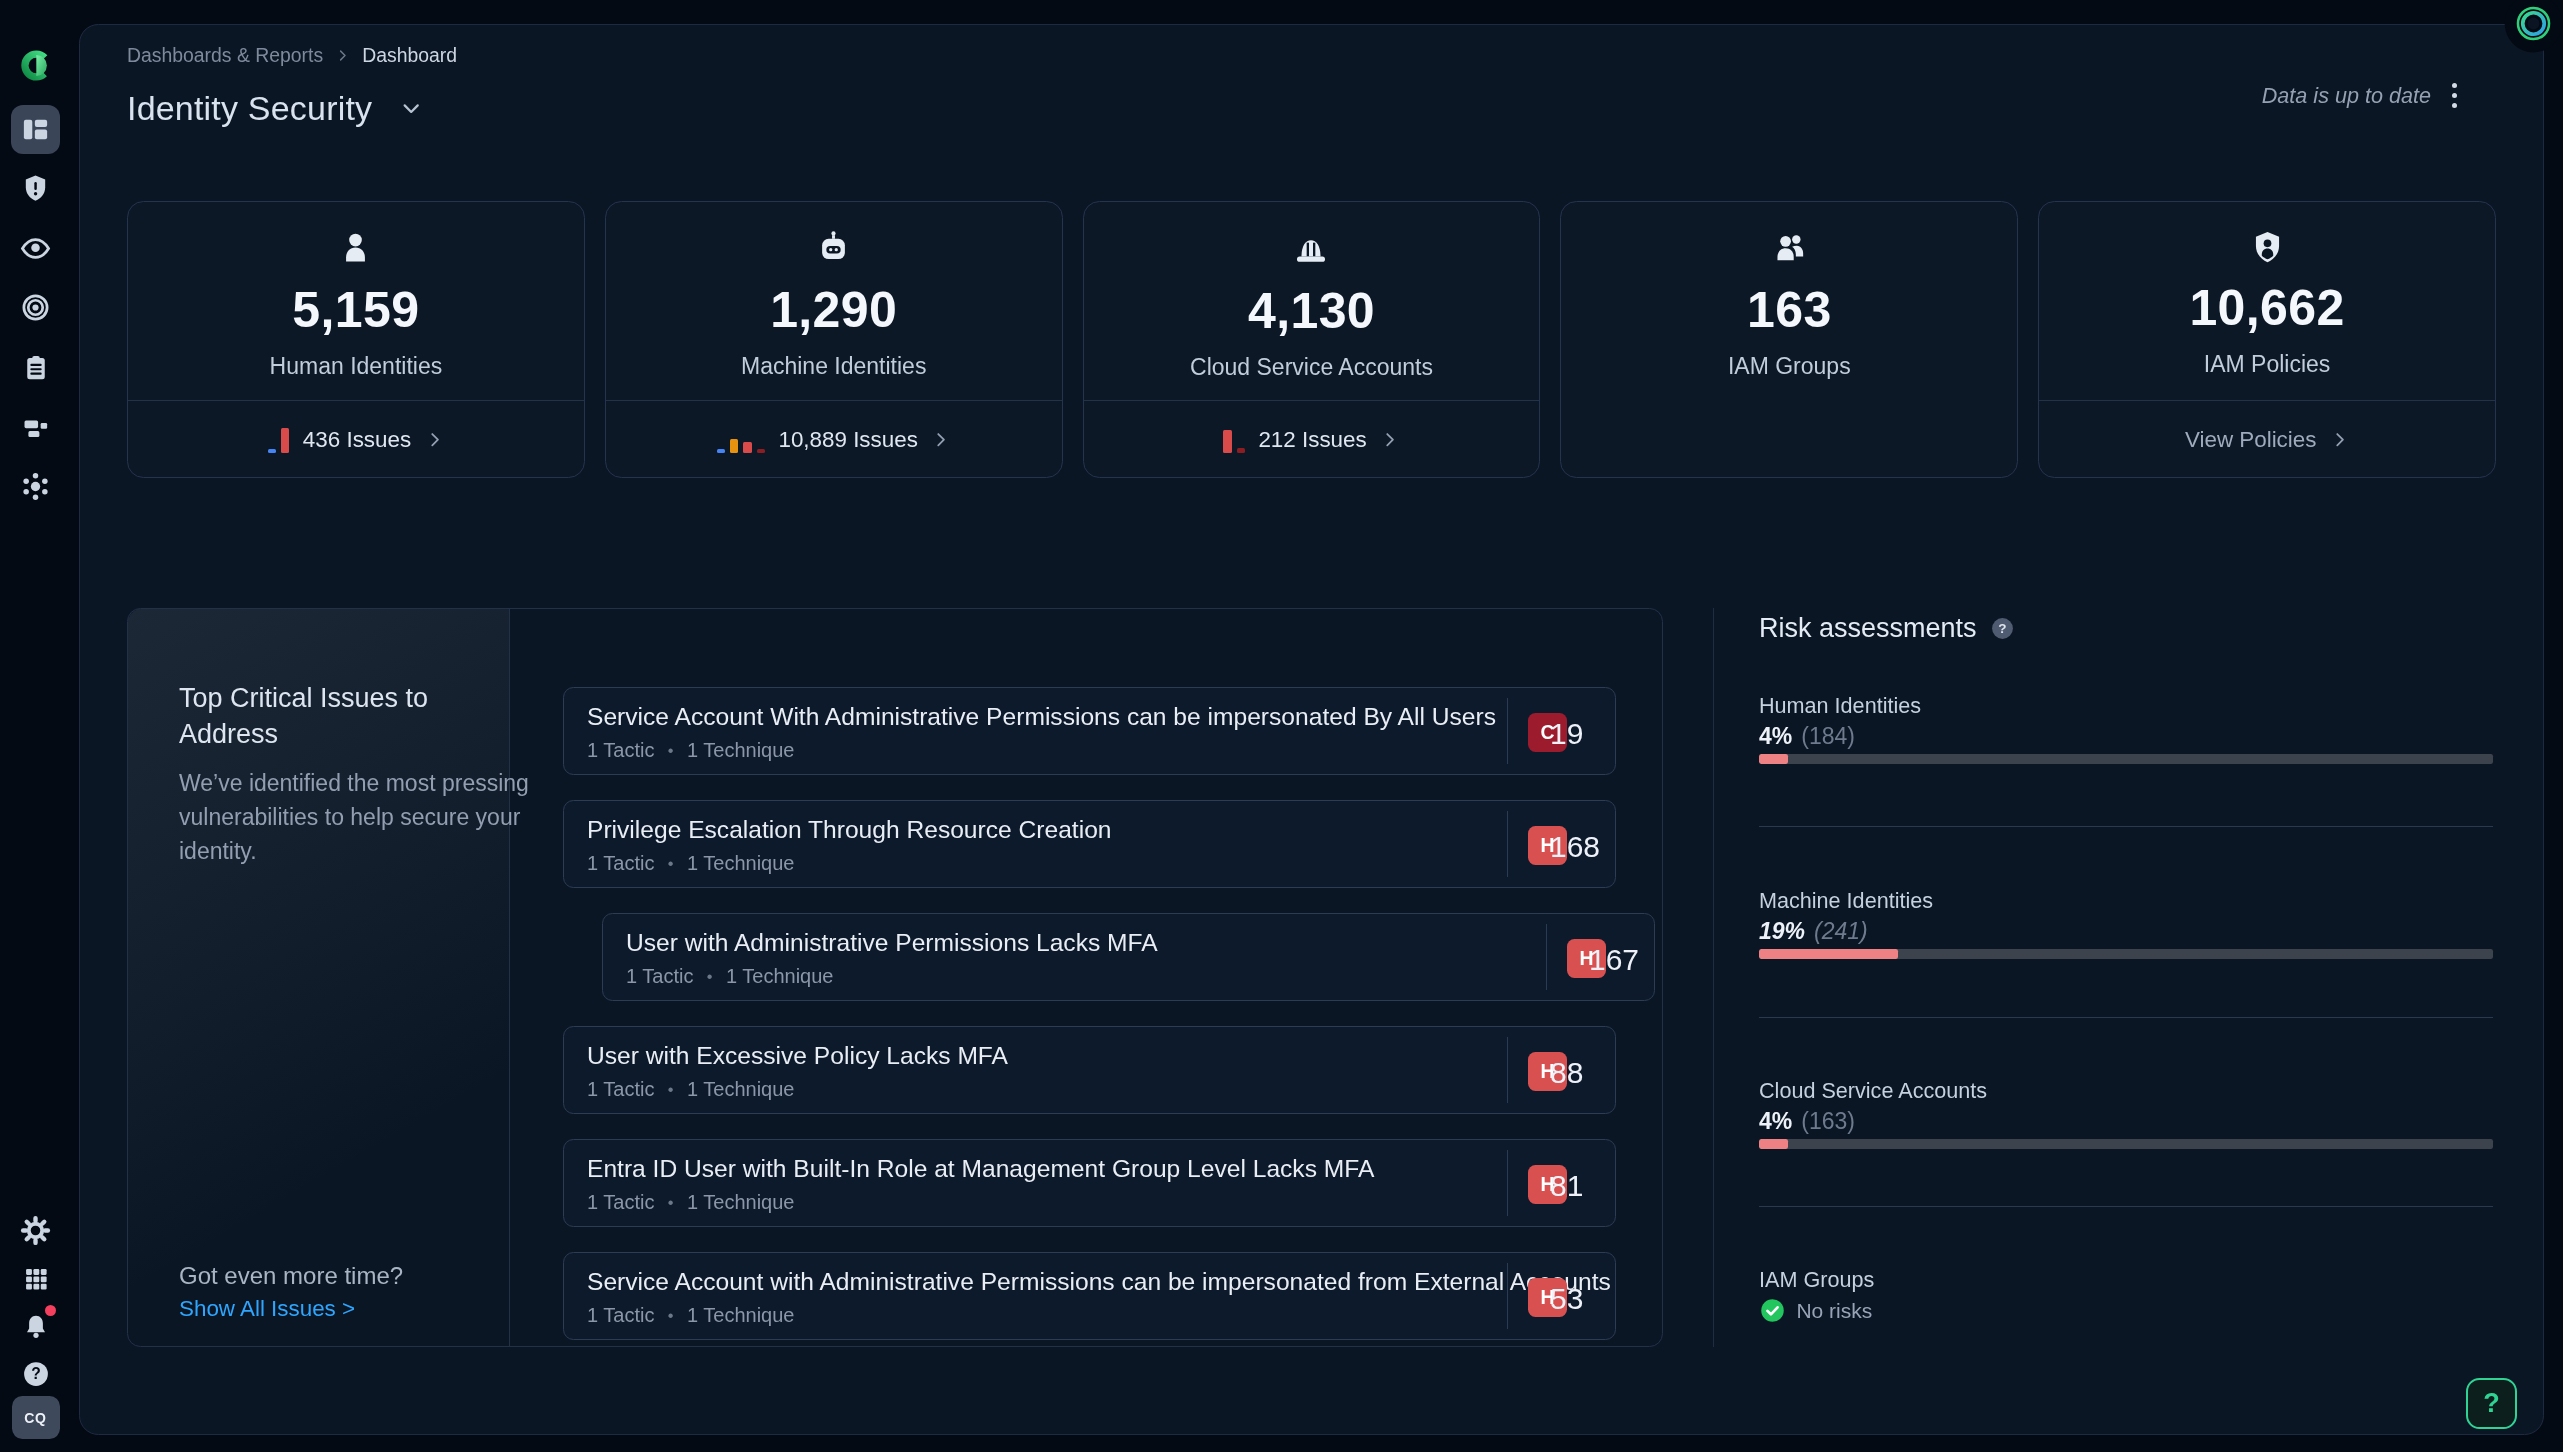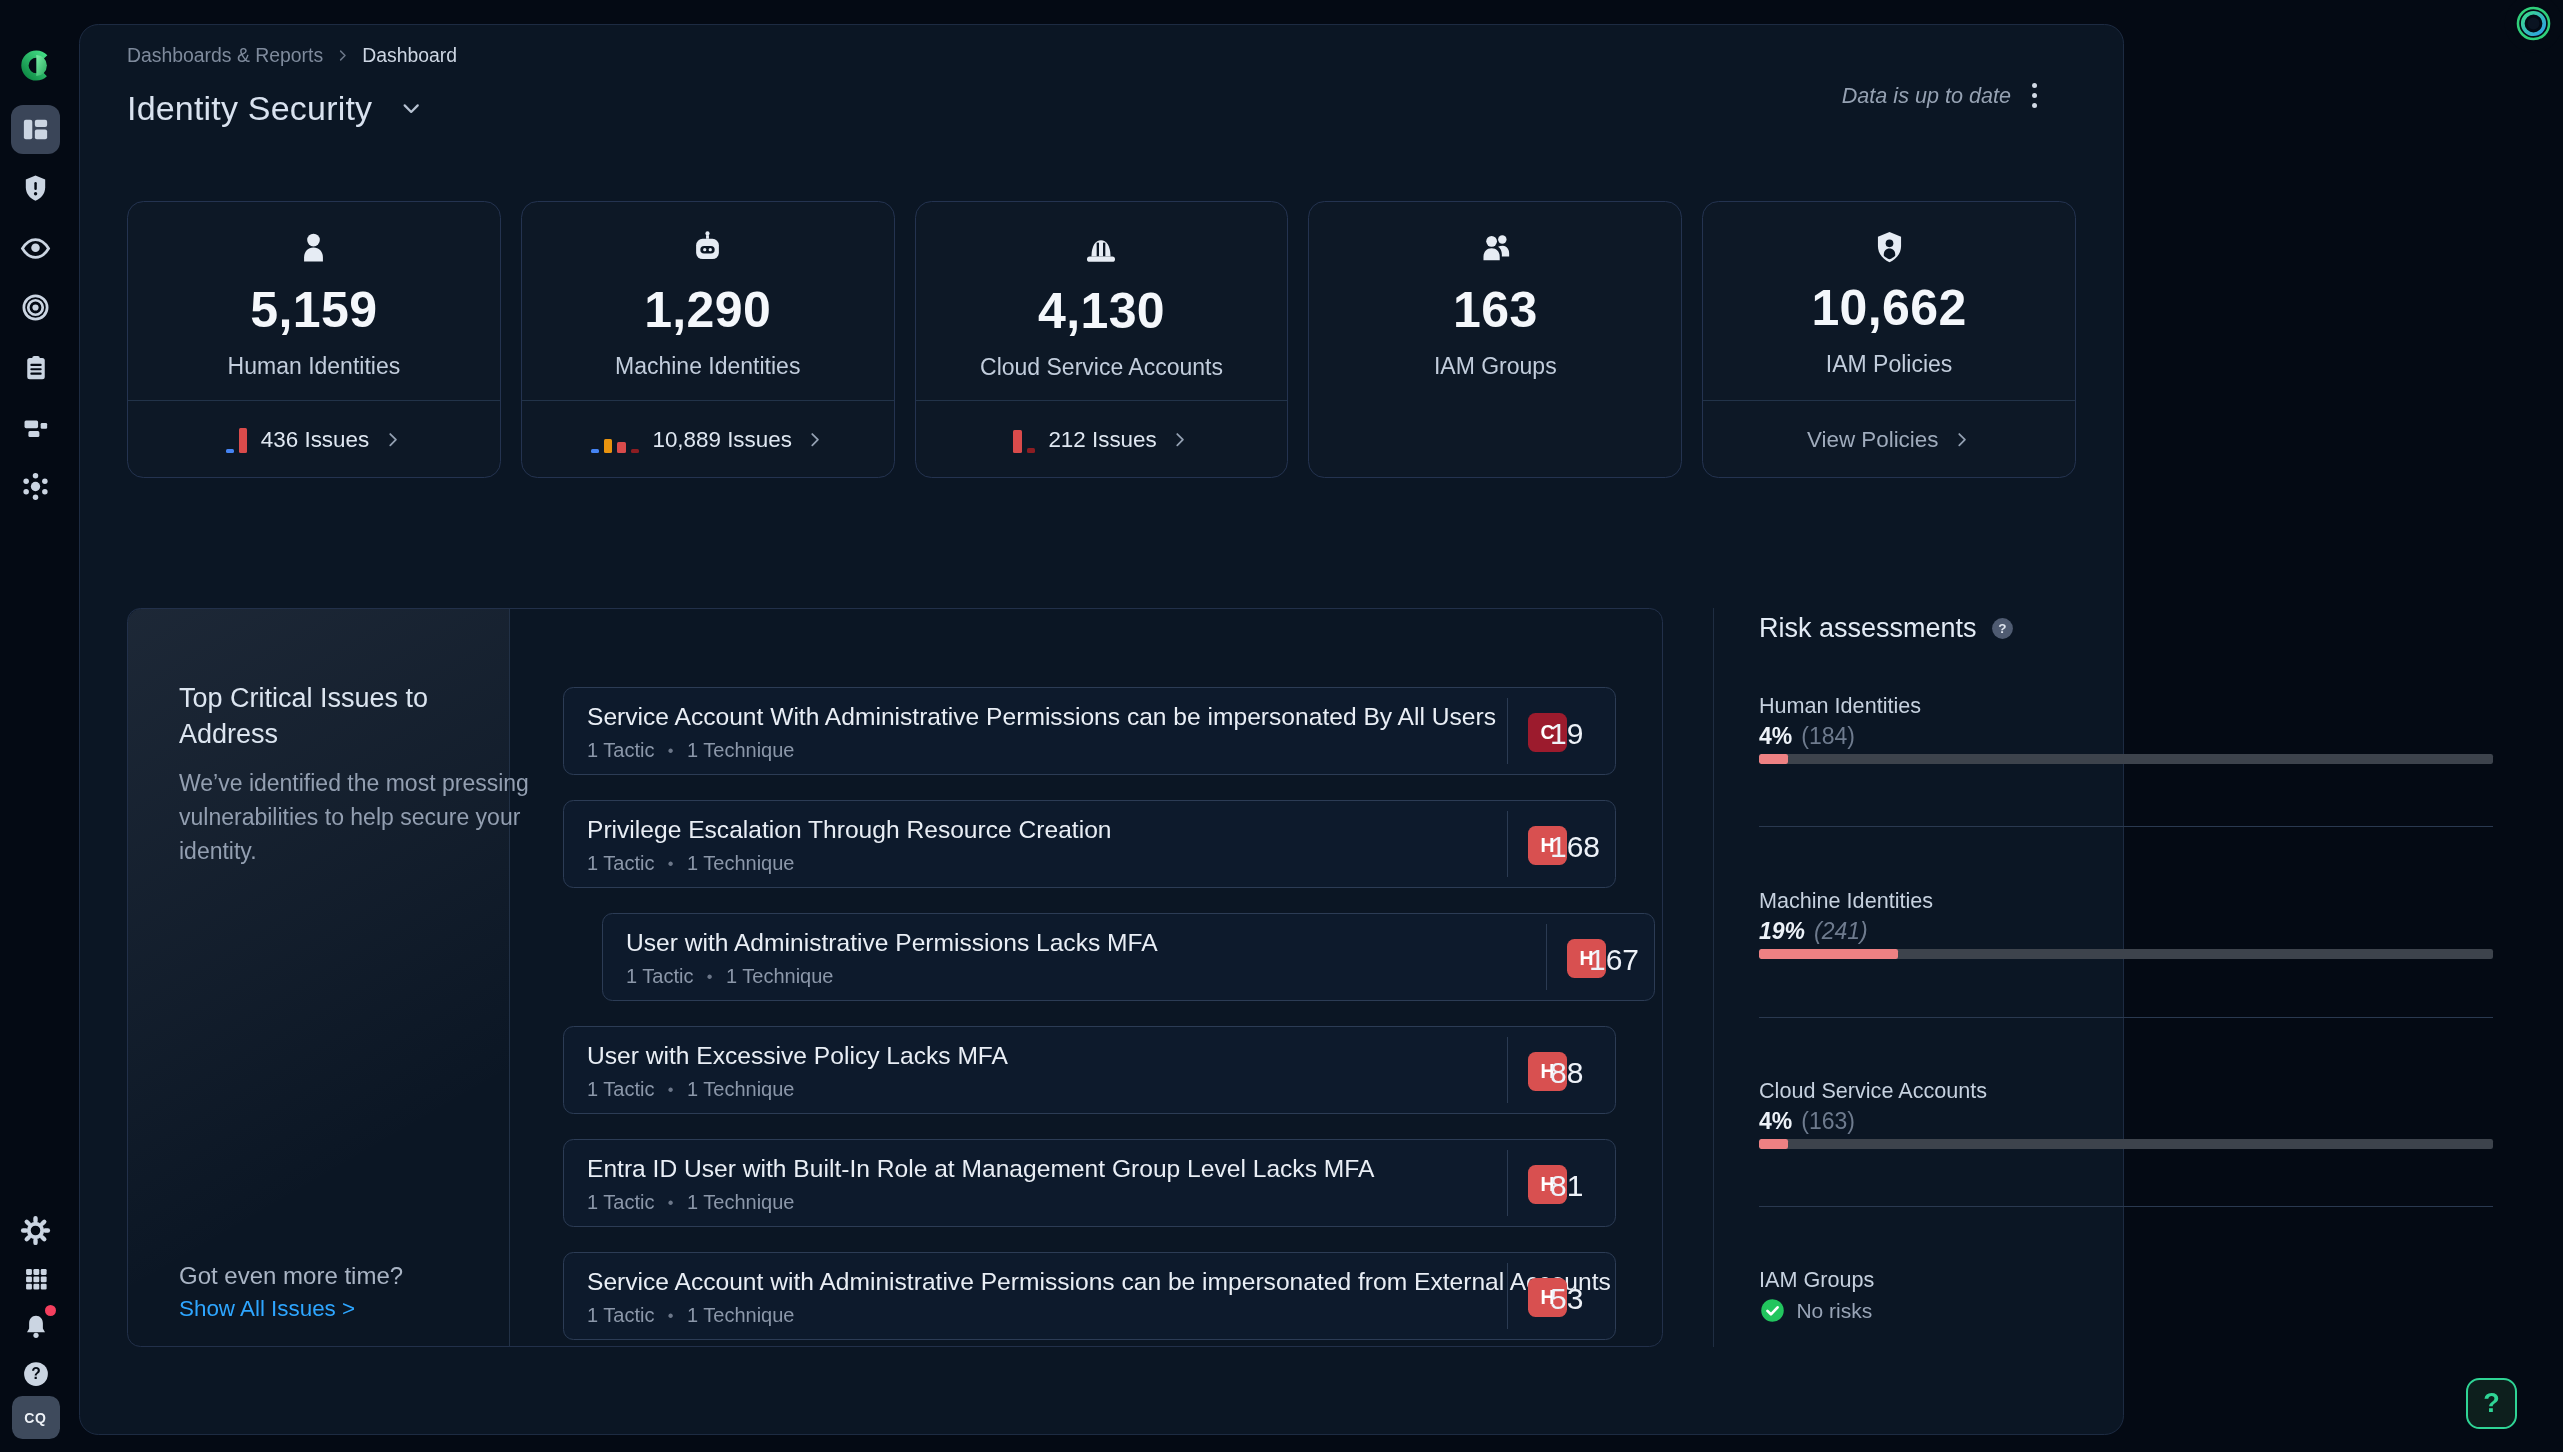--- a/index.html
+++ b/index.html
@@ -24,21 +24,21 @@
   .sidebar{position:absolute;left:0;top:0;width:71px;height:1452px;}
   .s-item{position:absolute;width:71px;display:flex;justify-content:center;align-items:center;color:var(--icon-col);}
   .s-box{width:49px;height:49px;display:flex;justify-content:center;align-items:center;border-radius:12px;cursor:pointer;}
   .s-box.sel{background:#3a4558;}
   .avatar{width:48px;height:43px;border-radius:10.4px;background:#3e4a5c;color:#eef2f7;
     display:flex;align-items:center;justify-content:center;font-size:14px;font-weight:bold;letter-spacing:0.7px;cursor:pointer;}
   .bell-wrap{position:relative;}
   .bell-dot{position:absolute;right:-5.2px;top:-6.7px;width:11.2px;height:11.2px;border-radius:50%;background:#f43f5e;}
 
   
-  .panel{position:absolute;left:79px;top:24px;width:2045px;height:1411px;background:var(--bg-panel);
+  .panel{position:absolute;left:79px;top:24px;width:2465px;height:1411px;background:var(--bg-panel);
     border:0.7px solid var(--border-soft);border-radius:19.4px;}
 
   .breadcrumb{position:absolute;left:47px;top:19.4px;display:flex;align-items:center;gap:12px;font-size:19.4px;}
   .bc-link{color:#7e8a9c;cursor:pointer;}
   .bc-cur{color:#ccd5e2;}
   .title-row{position:absolute;left:47px;top:64px;display:flex;align-items:center;gap:28px;cursor:pointer;text-align:center;}
   .page-title{font-size:34px;font-weight:500;color:var(--txt-main);letter-spacing:0.2px;}
   .status-row{position:absolute;right:112px;top:58px;font-size:21.6px;font-style:italic;color:#95a1b2;}
   .kebab{position:absolute;right:72px;top:54px;width:33px;height:33px;display:flex;flex-direction:column;
     align-items:center;justify-content:center;gap:5.2px;cursor:pointer;}

